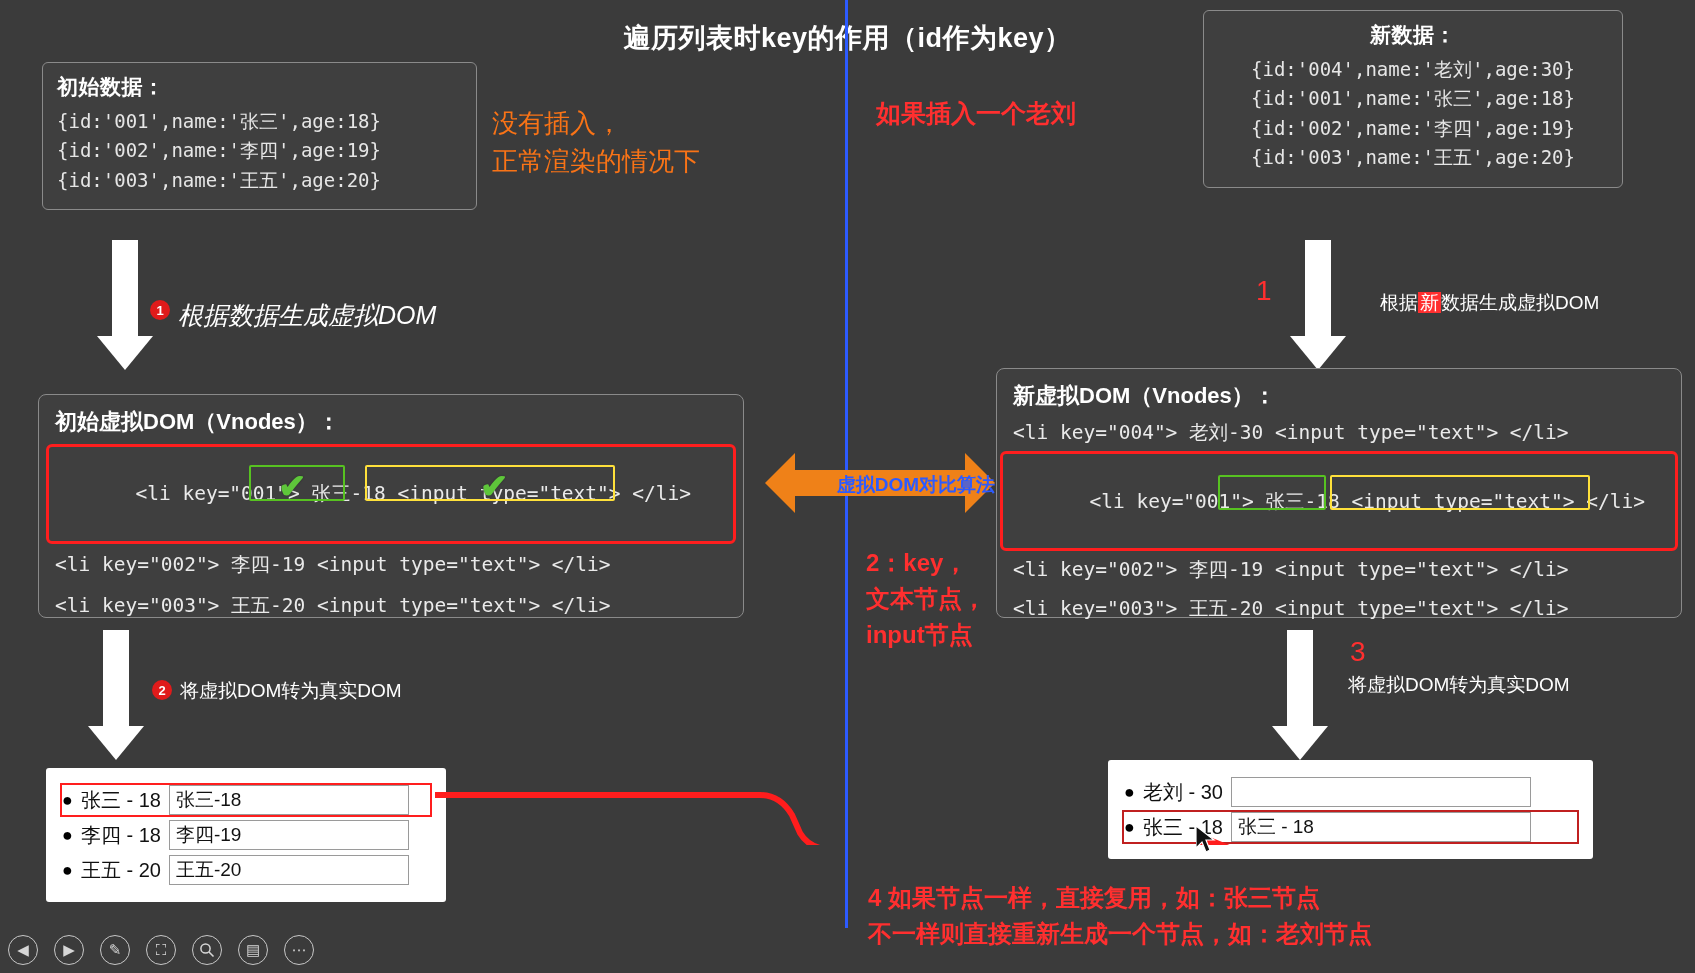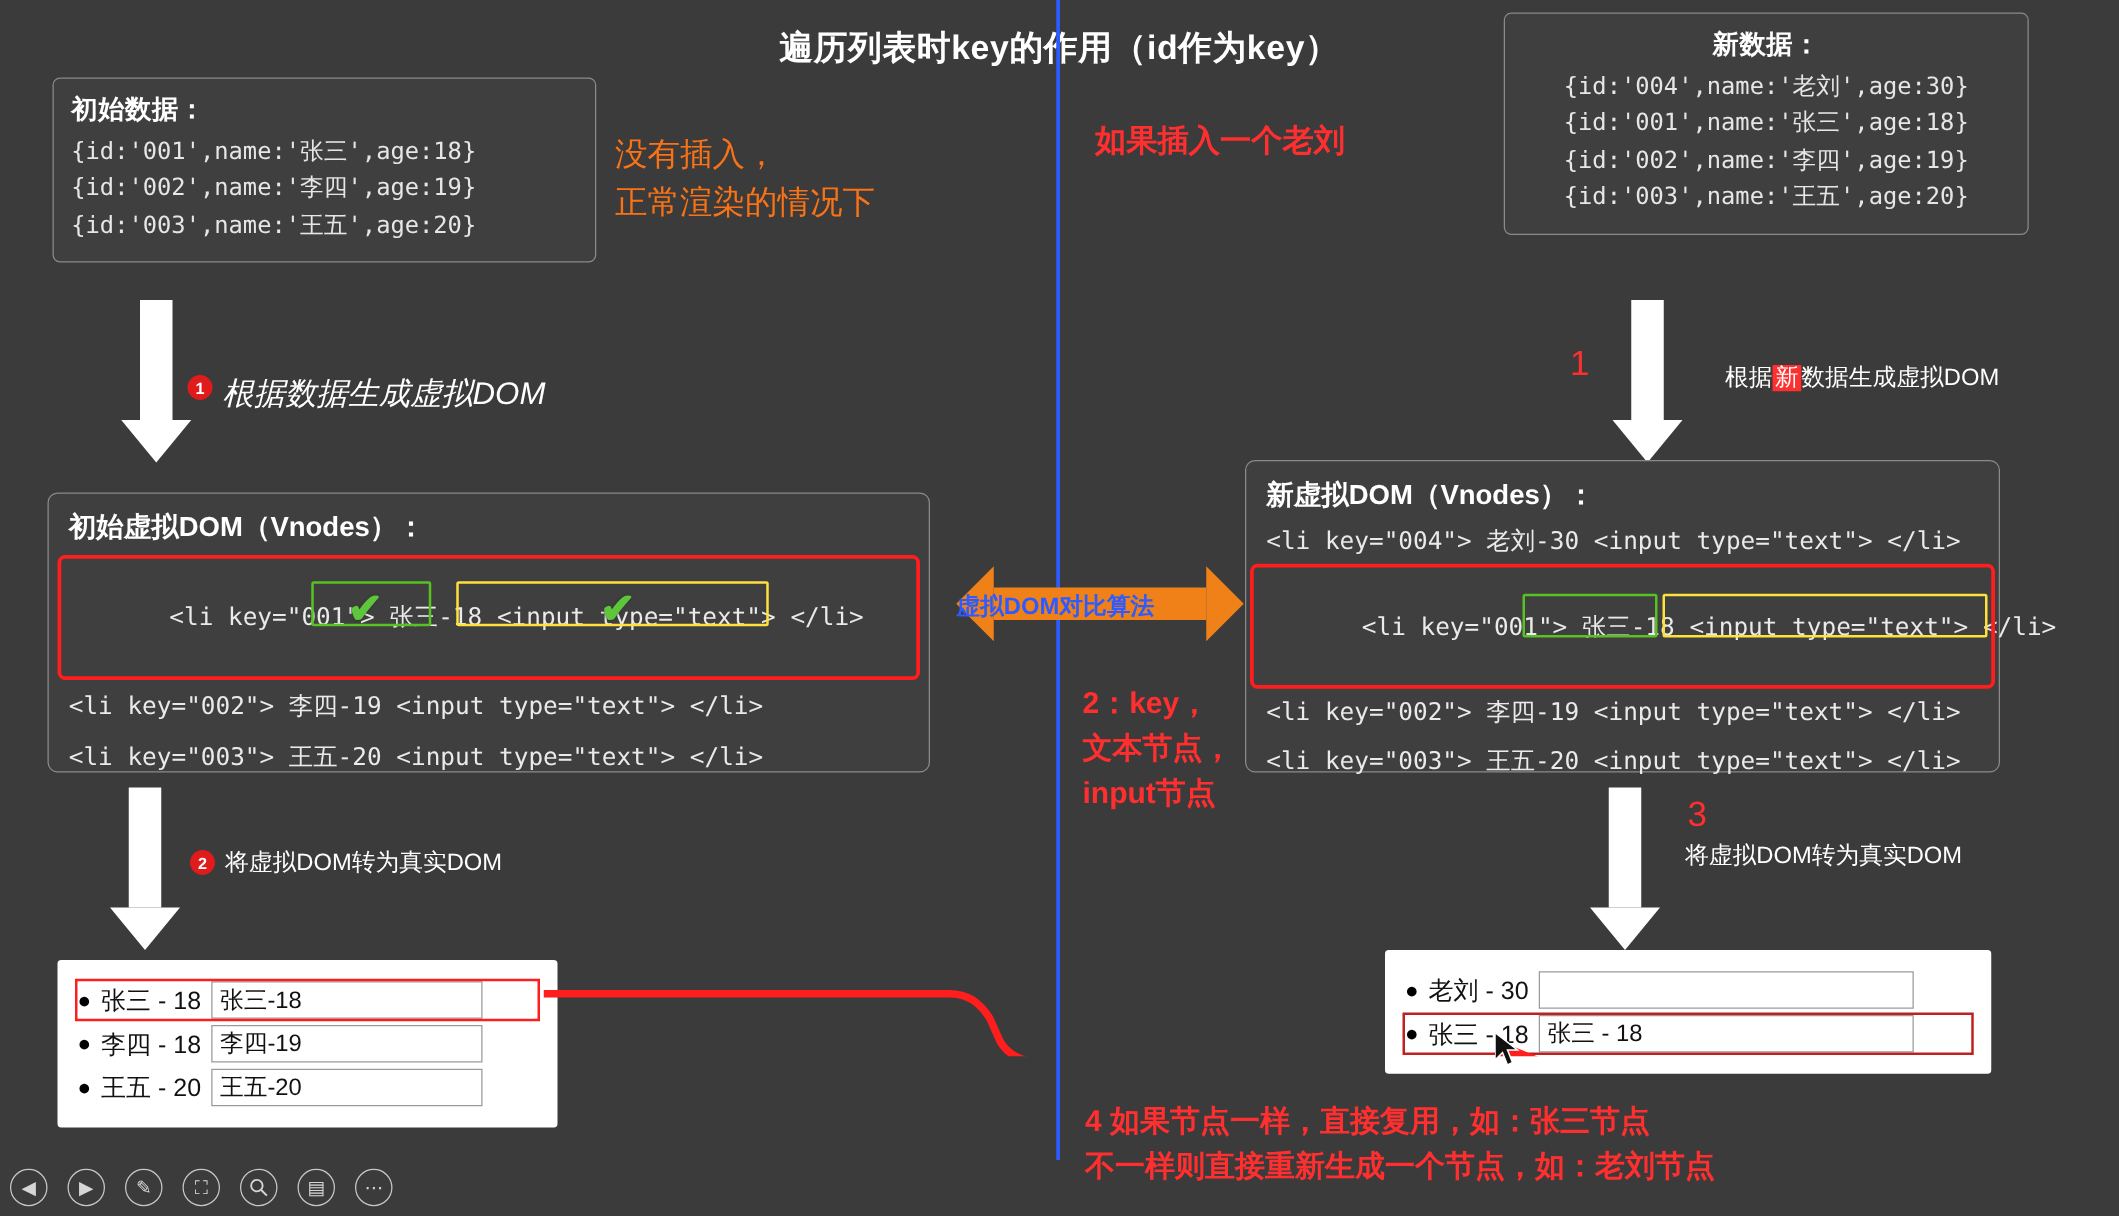--- a/index.html
+++ b/index.html
@@ -98,34 +98,34 @@
 
   
   .dbl {
     position:absolute; display:flex; align-items:center;
   }
   .dbl .tri-l { width:0;height:0;border-top:30px solid transparent;border-bottom:30px solid transparent;border-right:30px solid #ef8118; }
   .dbl .bar { height:26px; background:#ef8118; }
   .dbl .tri-r { width:0;height:0;border-top:30px solid transparent;border-bottom:30px solid transparent;border-left:30px solid #ef8118; }
   .dbl-label {
     position:absolute; color:#2d5bff; font-size:19px; font-weight:bold;
-    left:0; right:0; text-align:left; top:19px;
+    left:0; right:0; text-align:right; top:19px;
   }
 
   
   .domlist {
     position:absolute; background:#ffffff; border-radius:3px;
     padding:12px 16px;
   }
   .domrow { display:flex; align-items:center; gap:8px; margin:5px 0; }
   .domrow .bullet { color:#000; font-size:18px; line-height:1; }
   .domrow .lbl { color:#111; font-size:20px; white-space:nowrap; }
   .domrow .inp {
     border:1px solid #9a9a9a; background:#fff; color:#111;
-    font-size:19px; padding:3px 6px; width:217px;
+    font-size:19px; padding:3px 6px; width:240px;
   }
   .domrow.mark { outline:2px solid #ff1e1e; }
   .domrow.mark2 { outline:2px solid #c02020; }
 
   
   .conn { position:absolute; }
 
   
   .toolbar { position:absolute; left:8px; bottom:8px; display:flex; gap:16px; align-items:center; }
   .tb {
@@ -212,21 +212,21 @@
 
   <div class="arrow-down" style="left:1290px; top:240px; width:56px; height:130px;">
     <div class="shaft" style="height:96px;"></div>
     <div class="head" style="top:96px;"></div>
   </div>
   <div class="bignum" style="left:1256px; top:275px;">1</div>
   <div class="note-white" style="left:1380px; top:290px;text-align:center;">
     <span>根据</span><span style="background:#ff2f2f;color:#fff;padding:0 2px;">新</span><span>数据生成虚拟DOM</span>
   </div>
 
-  <div class="vcard" style="left:996px; top:368px; width:604px; height:250px;">
+  <div class="vcard" style="left:996px; top:368px; width:686px; height:250px;">
     <div class="vhd">新虚拟DOM（Vnodes）：</div>
     <div class="vline">&lt;li key="004"&gt; 老刘-30 &lt;input type="text"&gt; &lt;/li&gt;</div>
     <div class="vline box-red" style="margin:4px 6px 0 6px; border-radius:3px;">
       <span>&lt;li key="001"&gt; 张三-18 &lt;input type="text"&gt; &lt;/li&gt;</span>
     </div>
     <div class="vline" style="margin-top:4px;">&lt;li key="002"&gt; 李四-19 &lt;input type="text"&gt; &lt;/li&gt;</div>
     <div class="vline" style="margin-top:4px;">&lt;li key="003"&gt; 王五-20 &lt;input type="text"&gt; &lt;/li&gt;</div>
   </div>
   <div style="position:absolute; left:1218px; top:475px; width:108px; height:35px; border:2px solid #57c221; border-radius:2px;"></div>
   <div style="position:absolute; left:1330px; top:475px; width:260px; height:35px; border:2px solid #ffe13b; border-radius:2px;"></div>

